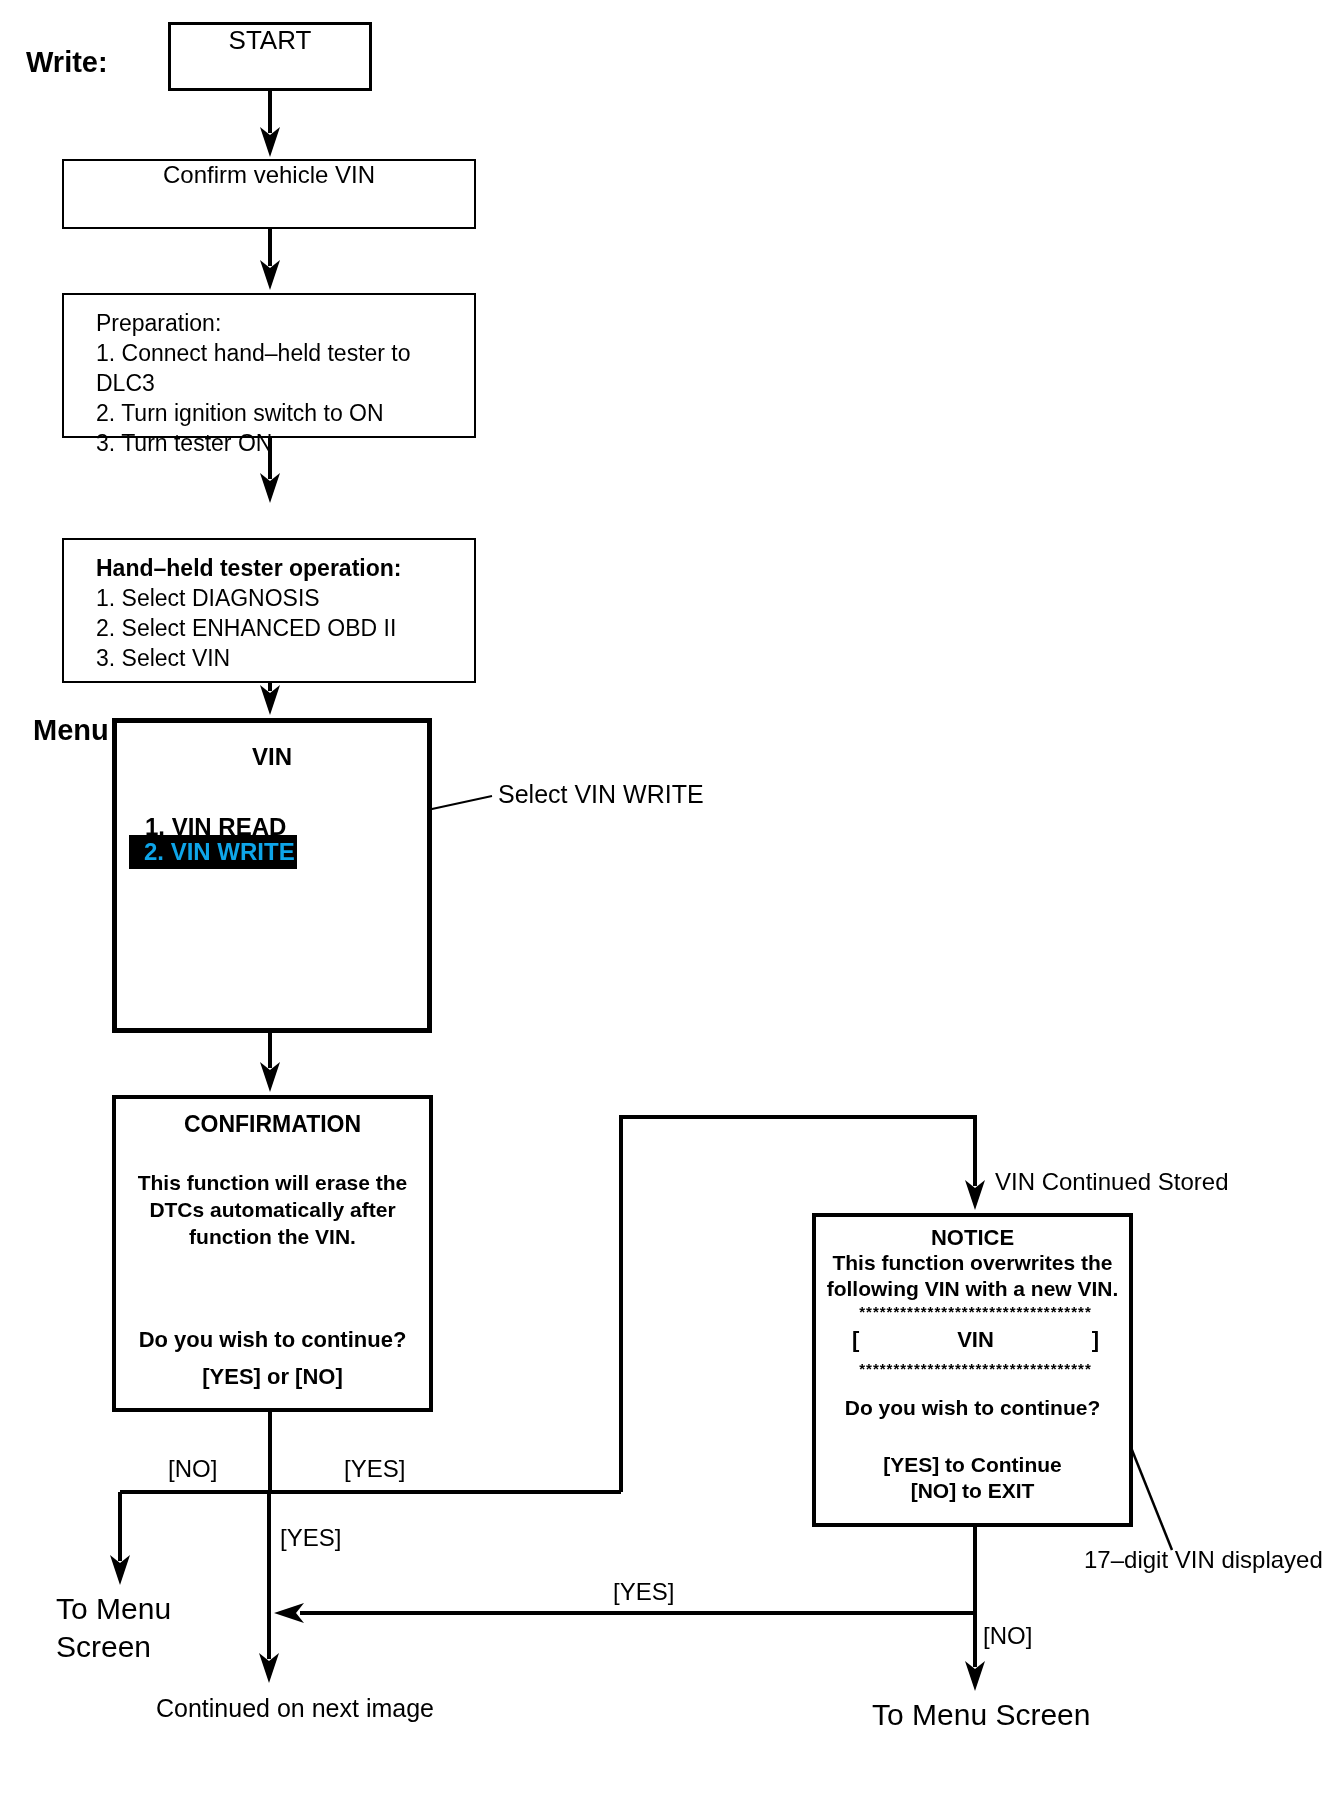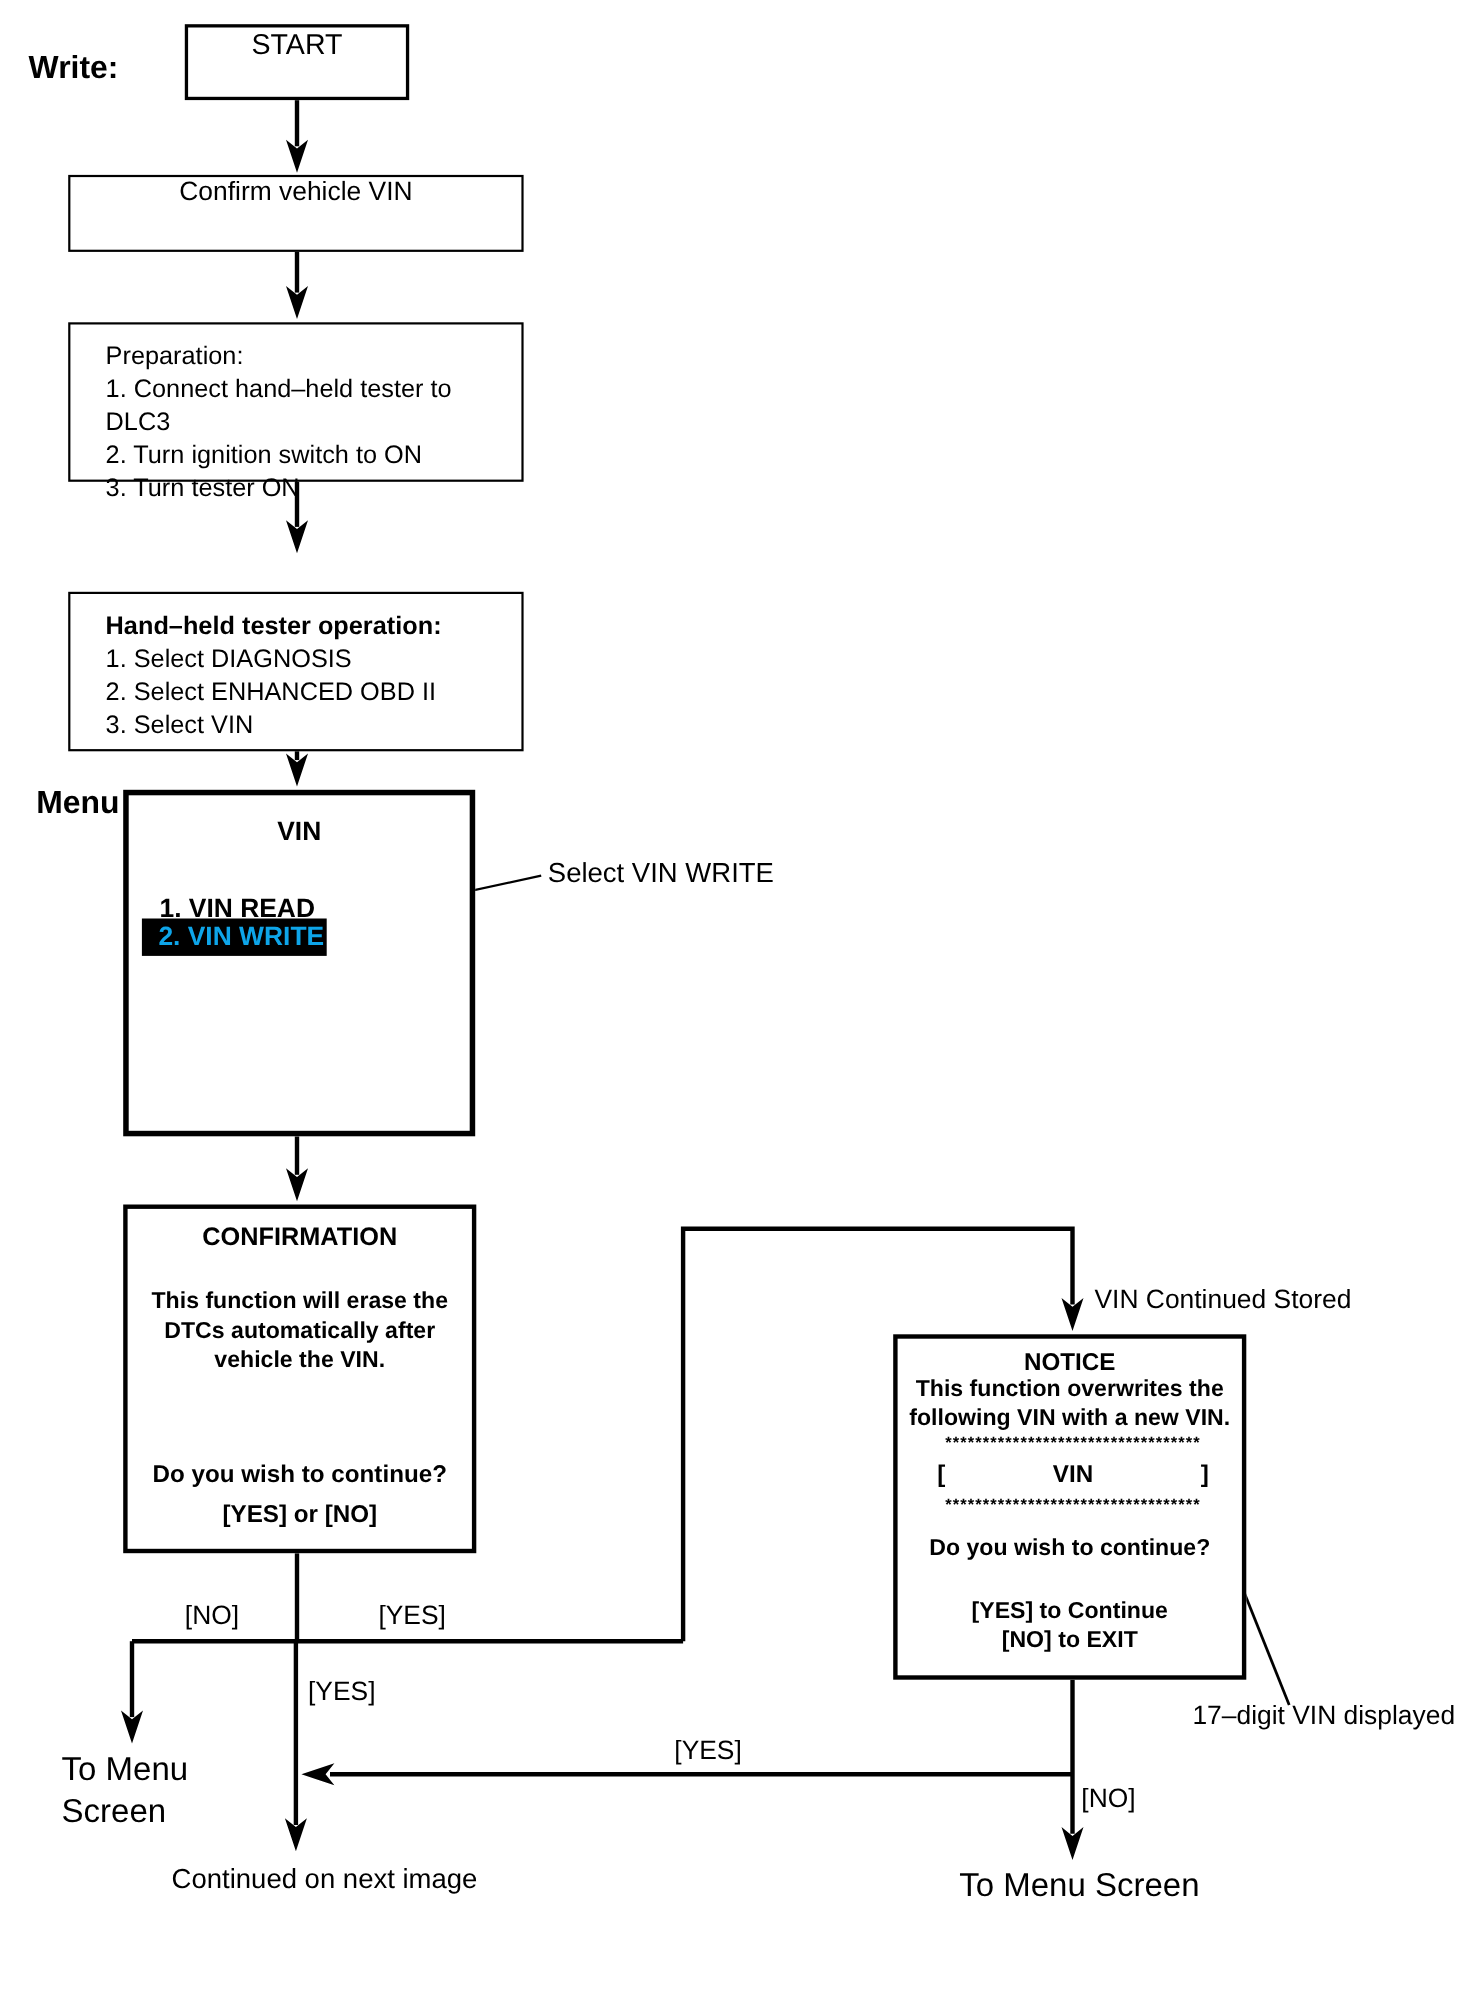--- a/index.html
+++ b/index.html
@@ -113,21 +113,21 @@
     <div class="abs screen-text" style="left:0;right:0;top:20px;text-align:center;font-size:24px;">VIN</div>
     <div class="abs screen-text" style="left:28px;top:90px;font-size:24px;">1. VIN READ</div>
     <div class="abs screen-text invert" style="left:12px;top:112px;width:168px;height:34px;font-size:24px;line-height:34px;padding-left:15px;box-sizing:border-box;">2. VIN WRITE</div>
   </div>
 
   <div class="node heavy" style="left:112px;top:1095px;width:321px;height:317px;text-align:center;">
     <div class="abs screen-text" style="left:0;right:0;top:12px;font-size:23px;">CONFIRMATION</div>
     <div class="abs screen-text" style="left:0;right:0;top:70px;font-size:21px;line-height:27px;">
       <div>This function will erase the</div>
       <div>DTCs automatically after</div>
-      <div>vehicle the VIN.</div>
+      <div>function the VIN.</div>
     </div>
     <div class="abs screen-text" style="left:0;right:0;top:228px;font-size:22px;">Do you wish to continue?</div>
     <div class="abs screen-text" style="left:0;right:0;top:265px;font-size:22px;">[YES] or [NO]</div>
   </div>
 
   <div class="node heavy" style="left:812px;top:1213px;width:321px;height:314px;text-align:center;">
     <div class="abs screen-text" style="left:0;right:0;top:8px;font-size:22px;">NOTICE</div>
     <div class="abs screen-text" style="left:0;right:0;top:33px;font-size:21px;line-height:26px;">
       <div>This function overwrites the</div>
       <div>following VIN with a new VIN.</div>

